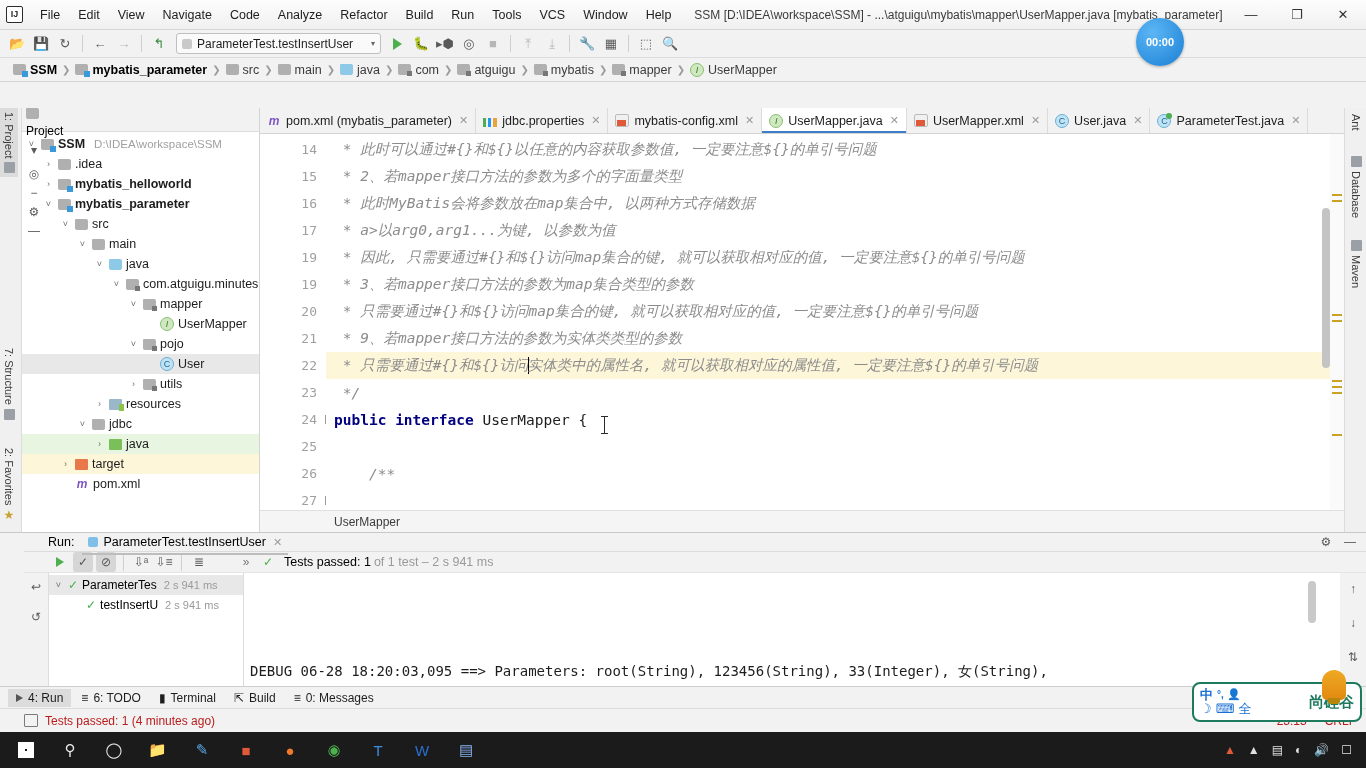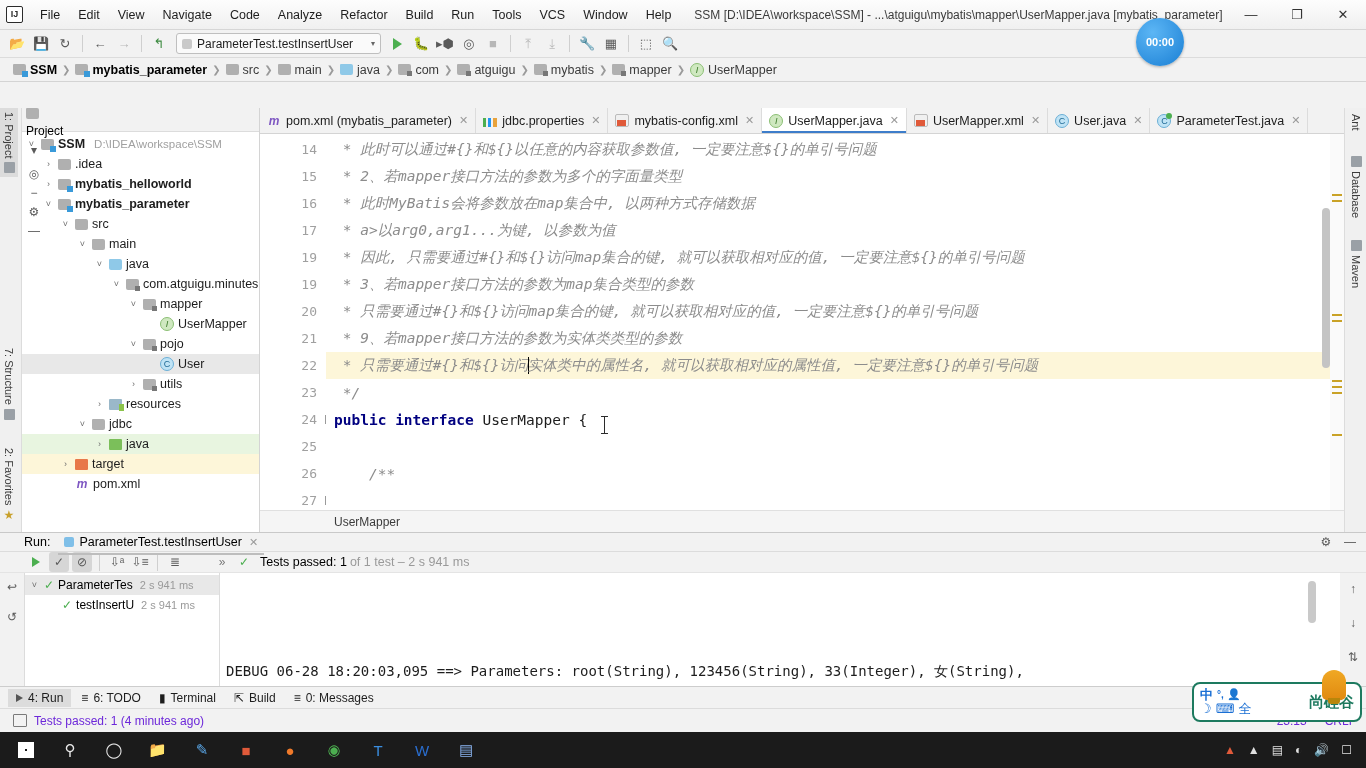--- a/index.html
+++ b/index.html
@@ -221,21 +221,21 @@
   .marks { position: absolute; right: 0; top: 0; width: 14px; height: 100%; background: #fafafa; }
   .mark { position: absolute; right: 2px; width: 10px; height: 2px; background: #c9a227; }
   .bc-footer {
     height: 22px; background: #f5f5f5; border-top: 1px solid #e0e0e0;
     display: flex; align-items: center; padding-left: 74px; font-size: 12px; color: #3b3b3b;
   }
 
   
   .runpanel {
     position: absolute; top: 532px; left: 0; right: 0; height: 154px;
-    background: #f2f2f2; border-top: 1px solid #c9c9c9; display: flex; flex-direction: column;
+    background: #f2f2f2; border-top: 1px solid #c9c9c9; display: flex; flex-direction: column; padding-left: 24px;
   }
   .rp-header {
     height: 26px; display: flex; align-items: center; padding-left: 24px; gap: 8px;
     border-bottom: 1px solid #dcdcdc; font-size: 12.5px;
   }
   .rp-tab {
     display: flex; align-items: center; gap: 5px; padding: 2px 6px; position: relative;
   }
   .rp-tab::after { content:''; position:absolute;left:0;right:0;bottom:-4px;height:2px;background:#bdbdbd; }
   .rp-spacer { flex: 1; }
@@ -275,21 +275,21 @@
   .toolwin-bar {
     position: absolute; top: 686px; left: 0; right: 0; height: 22px;
     background: #f2f2f2; border-top: 1px solid #cdcdcd;
     display: flex; align-items: center; padding-left: 8px; gap: 2px; font-size: 12px;
   }
   .twb { display:flex;align-items:center;gap:5px;padding:2px 8px;color:#1d1d1d; }
   .twb.sel { background: #dcdcdc; }
   .statusbar {
     position: absolute; top: 708px; left: 0; right: 0; height: 24px;
     background: #f2f2f2; border-top: 1px solid #dcdcdc;
-    display: flex; align-items: center; padding-left: 13px; font-size: 12px; color: #6d28d9; justify-content: space-between;
+    display: flex; align-items: center; padding-left: 24px; font-size: 12px; color: #b91c1c; justify-content: space-between;
   }
   .sb-right { margin-left: auto; display: flex; align-items: center; gap: 18px; padding-right: 10px; }
   .sb-ic { width:14px;height:13px;border:1px solid #7a7a7a; border-radius:1px; }
 
   
   .ime {
     position: absolute; right: 4px; top: 682px; width: 170px; height: 40px;
     background: #fff; border: 2px solid #1d7a5f; border-radius: 8px;
     display: flex; align-items: center; padding: 0 6px; gap: 6px; z-index: 30;
   }

